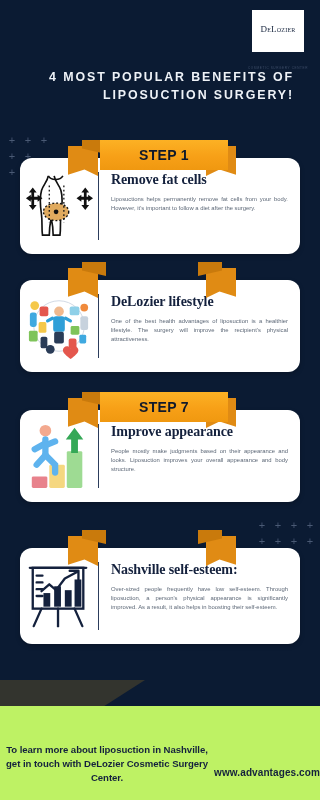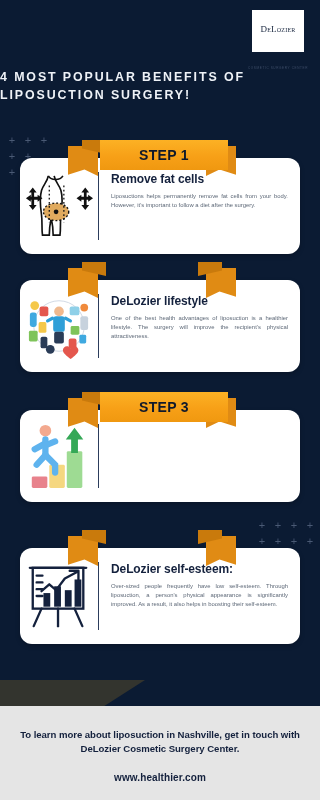--- a/index.html
+++ b/index.html
@@ -26,21 +26,21 @@
   }
   .logo-house { width:30px; height:17px; }
   .logo-word {
     font-family:"Liberation Serif", serif; font-size:9px; color:#16243d;
     letter-spacing:.2px; line-height:1; margin-top:1px; font-variant:small-caps;
     font-weight:400; white-space:nowrap;
   }
   .logo-sub { font-size:2.6px; color:#3d4d68; letter-spacing:.5px; margin-top:1.5px; white-space:nowrap; transform:scale(1.2); }
 
   .main-title {
-    position:absolute; top:68px; left:0; width:294px; text-align:left;
+    position:absolute; top:68px; left:0; width:294px; text-align:right;
     color:#eef2f7; font-size:12.4px; font-weight:bold; letter-spacing:1.9px;
     line-height:18px; text-transform:uppercase;
   }
 
   
   .step-block { position:absolute; left:0; width:320px; }
   #step-1 { top:140px; }
   #step-2 { top:262px; }
   #step-3 { top:392px; }
   #step-4 { top:530px; }
@@ -66,35 +66,35 @@
     box-shadow:0 2px 5px rgba(0,0,0,.22);
     display:flex; align-items:stretch; padding:10px 0;
   }
   .card-icon {
     width:78px; flex:0 0 78px; display:flex; align-items:center; justify-content:center;
     padding:2px 4px;
   }
   .card-divider { width:1px; background:#2c3d5c; margin:4px 0; flex:0 0 1px; }
   .card-text { flex:1; padding:4px 12px 4px 12px; }
   .card-title {
-    color:#14213d; font-size:12px; font-weight:bold; letter-spacing:-.1px;
-    margin-bottom:6px; line-height:1.2;
+    color:#14213d; font-size:14px; font-weight:bold; letter-spacing:-.1px;
+    margin-bottom:6px; line-height:1.2;font-family:Liberation Serif, serif;
   }
   .card-body {
     color:#5d6877; font-size:5.9px; line-height:9px; text-align:justify;
   }
 
   
   .footer-wedge {
     position:absolute; left:0; top:680px; width:145px; height:26px;
     background:#33342e; clip-path:polygon(0 0,100% 0,72% 100%,0 100%);
   }
   .footer {
-    position:absolute; left:0; top:706px; width:320px; height:94px; background:#e5e5e5;
-    display:flex; flex-direction:column; align-items:center; justify-content:flex-start;
+    position:absolute; left:0; top:706px; width:320px; height:94px; background:#bef264;
+    display:flex; flex-direction:row; align-items:center; justify-content:flex-start;
     padding-top:22px;
   }
   .footer-text {
     color:#14213d; font-size:9.6px; font-weight:bold; line-height:14px;
     text-align:center; width:280px; letter-spacing:-.05px;
   }
   .footer-url { color:#14213d; font-size:10px; font-weight:bold; margin-top:16px; letter-spacing:.1px; }
 </style>
 </head>
 <body>
@@ -239,28 +239,32 @@
           <g stroke="#5eb3ee" stroke-width="6.5" stroke-linecap="round" fill="none">
             <path d="M22 18 v16"></path>
             <path d="M22 22 l-11 6"></path>
             <path d="M22 24 l10 -4"></path>
             <path d="M22 34 l-9 10"></path>
             <path d="M22 34 l10 10 l0 8"></path>
           </g>
         </svg>
       </div>
       <div class="card-divider"></div>
+      <div class="card-text">
+        <div class="card-title">Improve appearance</div>
+        <div class="card-body">People mostly make judgments based on their appearance and looks. Liposuction improves your overall appearance and body structure.</div>
+      </div>
     </div>
     <div class="ribbon">
       <div class="tail-l"></div>
       <div class="tail-r"></div>
       <div class="fold-l"></div>
       <div class="fold-r"></div>
       <div class="band">
-        <span class="band-label">STEP 3</span>
+        <span class="band-label">STEP 7</span>
       </div>
     </div>
   </div>
 
   <div class="step-block" id="step-4">
     <div class="card">
       <div class="card-icon">
         <svg viewBox="0 0 72 74" width="70" height="72">
           <g stroke="#14213d" stroke-width="2.4" fill="none" stroke-linecap="round">
             <rect x="9" y="8" width="52" height="42"></rect>
@@ -277,31 +281,31 @@
             <rect x="52" y="20" width="7" height="28"></rect>
           </g>
           <g stroke="#14213d" stroke-width="2.4" fill="none" stroke-linecap="round" stroke-linejoin="round">
             <path d="M18 32 l8 -7 l7 6 l9 -12 l13 -7"></path>
             <path d="M47 11 h9 v9"></path>
           </g>
         </svg>
       </div>
       <div class="card-divider"></div>
       <div class="card-text">
-        <div class="card-title">DeLozier self-esteem:</div>
+        <div class="card-title">Nashville self-esteem:</div>
         <div class="card-body">Over-sized people frequently have low self-esteem. Through liposuction, a person's physical appearance is significantly improved. As a result, it also helps in boosting their self-esteem.</div>
       </div>
     </div>
     <div class="ribbon">
       <div class="tail-l"></div>
       <div class="tail-r"></div>
       <div class="fold-l"></div>
       <div class="fold-r"></div>
     </div>
   </div>
 
   <div class="footer-wedge"></div>
   <div class="footer">
     <div class="footer-text">To learn more about liposuction in Nashville, get in touch with DeLozier Cosmetic Surgery Center.</div>
-    <div class="footer-url">www.healthier.com</div>
+    <div class="footer-url">www.advantages.com</div>
   </div>
 
 </div>
 
 </body></html>

